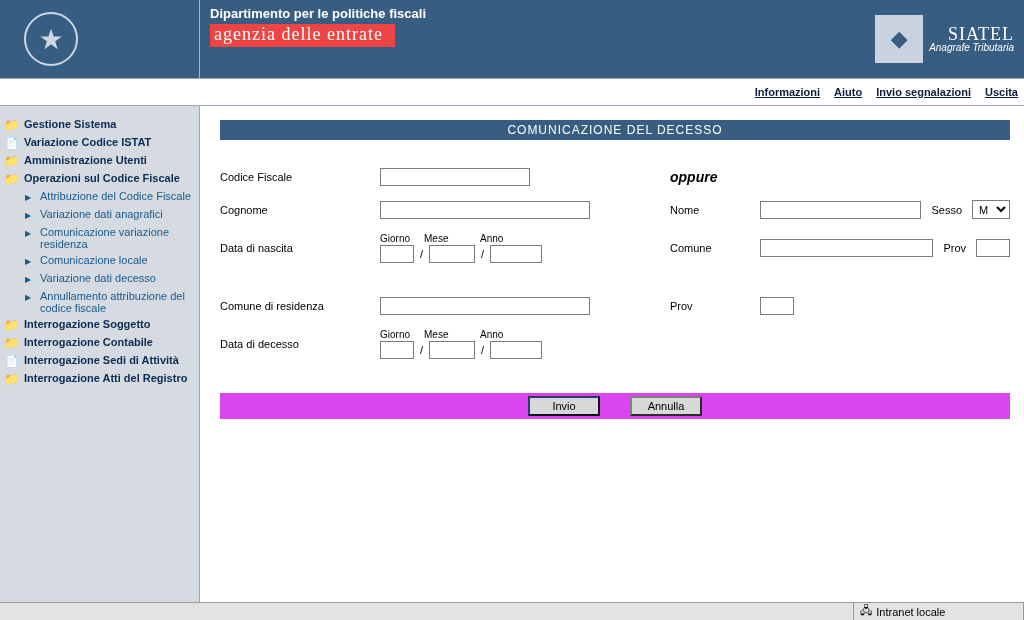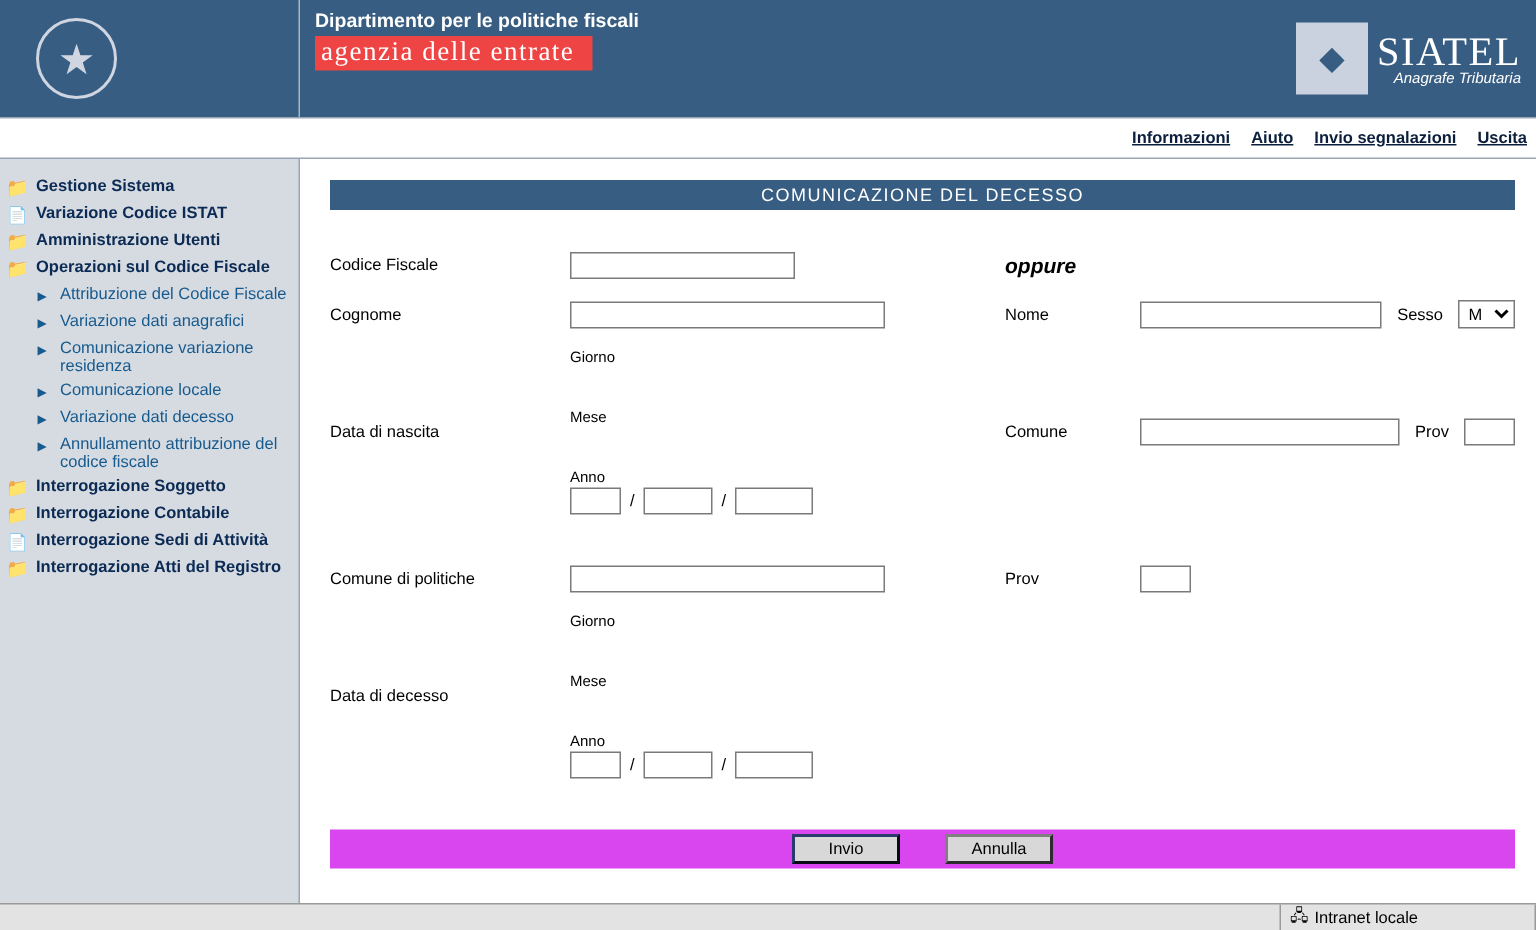--- a/index.html
+++ b/index.html
@@ -8,21 +8,21 @@
   
   .header-top { display: flex; height: 78px; }
   .logo-col { width: 200px; background: #375d82; border-right: 1px solid #abb6c4; display: flex; align-items: center; justify-content: flex-start; padding-left: 24px; }
   .emblem { width:54px; height:54px; border:2px solid #cfd6e2; border-radius:50%; display:flex; align-items:center; justify-content:center; color:#cfd6e2; font-size:28px; background:#375d82; }
   .banner-col { flex:1; background:#375d82; position:relative; color:#fff; }
   .banner-col .dept-line { position:absolute; left:10px; top:6px; font-size:13px; font-weight:bold; }
   .banner-col .agenzia { position:absolute; left:10px; top:24px; background:#ef4444; padding:0 12px 2px 4px; font-size:18px; font-family: Georgia, serif; letter-spacing:1px; }
   .brand-col { width:200px; background:#375d82; display:flex; align-items:center; justify-content:flex-end; padding-right:10px; gap:6px; }
   .brand-icon { width:48px; height:48px; background:#c9d2de; display:flex; align-items:center; justify-content:center; color:#375d82; font-size:22px; }
   .brand-text { color:#fff; text-align:right; line-height:1; }
-  .brand-text .big { font-size:27px; font-family: Georgia, serif; letter-spacing:1px; }
+  .brand-text .big { font-size:18px; font-family: Georgia, serif; letter-spacing:1px; }
   .brand-text .small { font-size:10px; font-style:italic; }
 
   .top-links { height:28px; background:#fff; border-top:1px solid #9aa6b6; border-bottom:1px solid #9aa6b6; display:flex; justify-content:flex-end; padding-right:6px; gap:14px; align-items:center; }
   .top-links a { font-size:11px; font-weight:bold; color:#0b1f3c; text-decoration:underline; cursor:pointer; }
 
   
   .main { display:flex; height:506px; }
   .sidebar { width:200px; background:#d6dbe1; border-right:1px solid #9aa6b6; padding:10px 4px 0 4px; overflow:hidden; }
   .side-item { display:flex; align-items:flex-start; gap:4px; padding:2px 0; cursor:pointer; }
   .side-item.lvl0 { padding-left:0; color:#0b2a54; font-weight:bold; }
@@ -40,21 +40,21 @@
   .form-grid label { color:#000; }
   .form-grid .oppure { grid-column:3 / span 2; font-weight:bold; font-style:italic; font-size:14px; }
   .txt { border:1px solid #7a7a7a; height:18px; font-size:11px; padding:0 2px; background:#fff; }
   .w160 { width:150px; }
   .w200 { width:210px; }
   .w30  { width:34px; }
   .w40  { width:46px; }
   .w50  { width:52px; }
 
   .date-line { display:flex; flex-direction:column; gap:1px; }
-  .date-labels { display:flex; gap:29px; font-size:10px;flex-direction:column; }
+  .date-labels { display:flex; gap:10px; font-size:10px; }
   .date-labels span:nth-child(1){ width:34px; } 
   .date-labels span:nth-child(2){ width:46px; }
   .date-labels span:nth-child(3){ width:52px; }
   .date-inputs { display:flex; align-items:center; gap:4px; }
   .slash { padding:0 2px; }
 
   .right-pair { display:flex; align-items:center; gap:10px; }
   .right-pair .txt.main { flex:1; min-width:130px; }
   .sublabel { }
 
@@ -198,21 +198,21 @@
       </div>
       <label>Comune</label>
       <div class="right-pair">
         <input class="txt main" style="">
         <span class="sublabel">Prov</span>
         <input class="txt" style="width: 34px;">
       </div>
 
       <div style="grid-column:1/-1; height:6px"></div>
 
-      <label>Comune di politiche</label>
+      <label>Comune di residenza</label>
       <div><input class="txt w200" style=""></div>
       <label>Prov</label>
       <div><input class="txt" style="width: 34px;"></div>
 
       <label>Data di decesso</label>
       <div class="date-line">
         <div class="date-labels">
           <span>Giorno</span>
           <span>Mese</span>
           <span>Anno</span>

